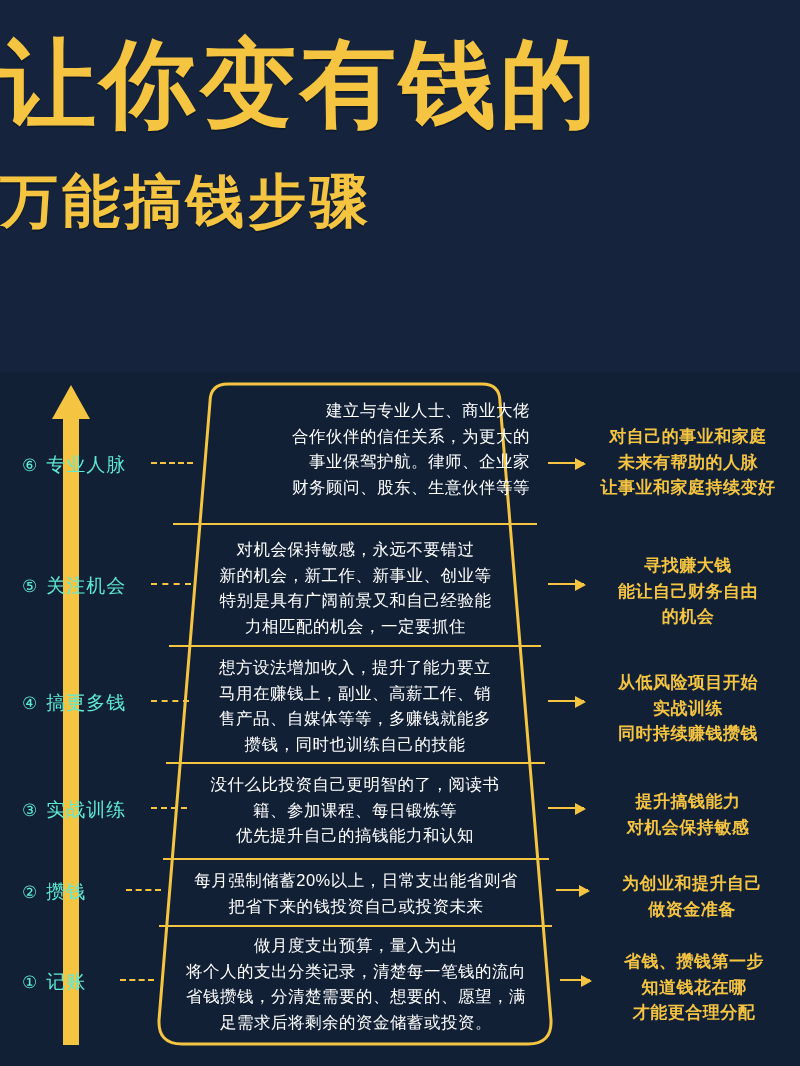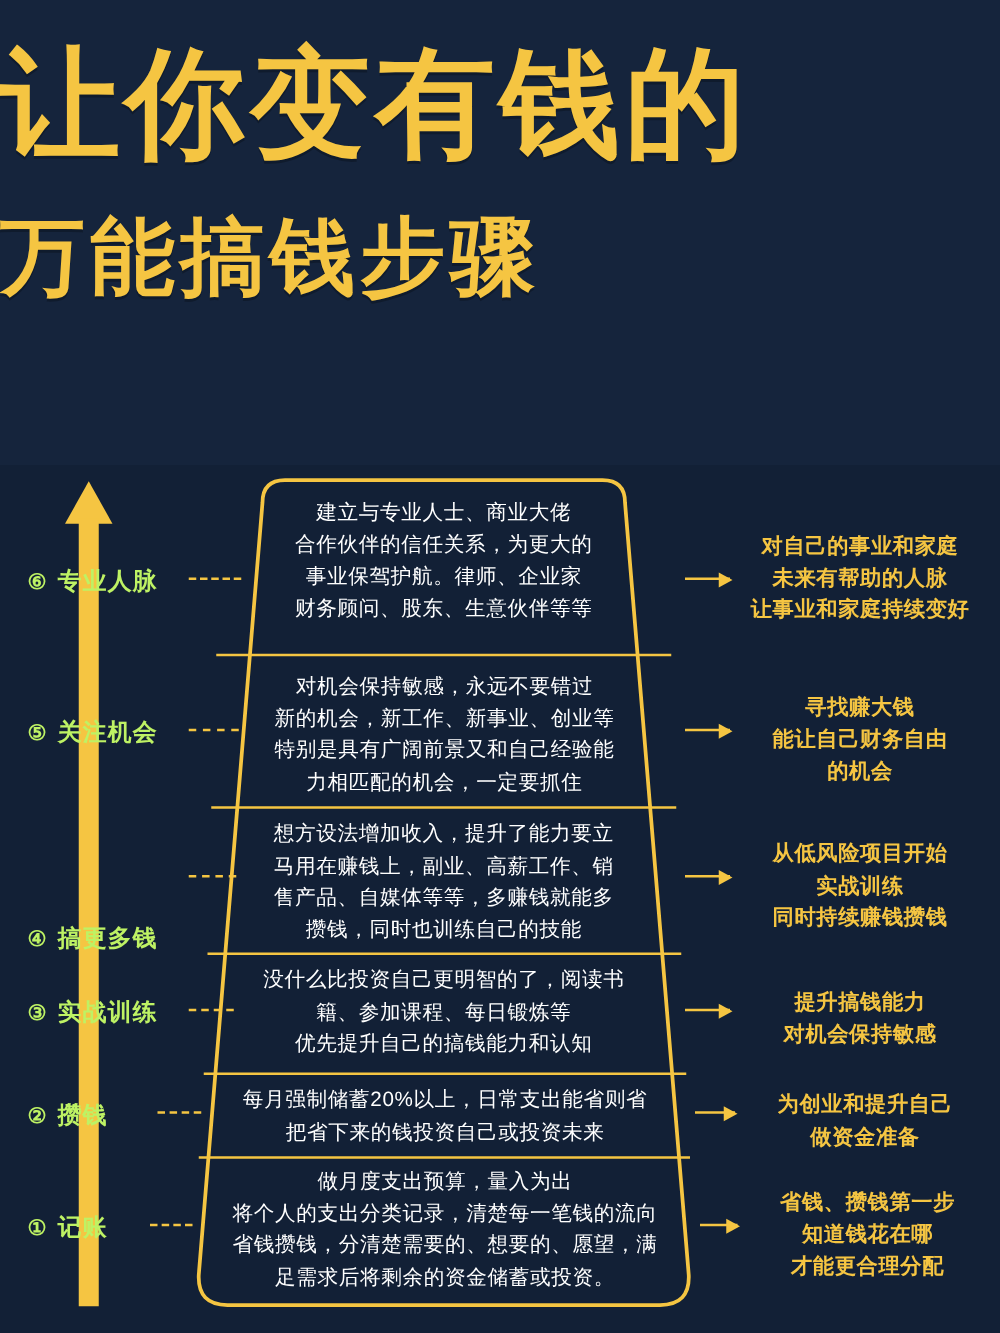--- a/index.html
+++ b/index.html
@@ -33,21 +33,21 @@
     text-shadow: 0 2px 0 rgba(0,0,0,0.25);
   }
   .title-1 {
     position: absolute;
     top: 36px; left: 0; width: 800px;
     font-size: 96px;
   }
   .title-2 {
     position: absolute;
     top: 172px; left: 0; width: 800px;
-    font-size: 68px;
+    font-size: 58px;
   }
   .subtitle-wrap {
     position: absolute;
     top: 312px;
     left: 50%;
     transform: translateX(-50%);
     border: 2px solid #f5c542;
     border-radius: 18px;
     padding: 7px 22px;
     white-space: nowrap;
@@ -83,23 +83,23 @@
     left: 155px;
     top: 380px;
     width: 400px;
     height: 668px;
   }
   .pyramid svg { display: block; }
 
   
   .step-label {
     position: absolute;
-    color: #bef264;
+    color: #5eead4;
     font-size: 19px;
-    font-weight: bold;
+    font-weight: normal;
     white-space: nowrap;
     letter-spacing: 1px;
   }
   .step-num {
     display: inline-block;
     margin-right: 8px;
     font-size: 17px;
   }
   .dash {
     position: absolute;
@@ -164,21 +164,21 @@
 <div class="divider" style="left:173px; top:523px; width:364px;"></div>
 <div class="divider" style="left:169px; top:645px; width:372px;"></div>
 <div class="divider" style="left:166px; top:762px; width:379px;"></div>
 <div class="divider" style="left:163px; top:858px; width:386px;"></div>
 <div class="divider" style="left:159px; top:925px; width:393px;"></div>
 
 <div class="step-label" style="left:22px; top:452px;">
   <span class="step-num">⑥</span><span>专业人脉</span>
 </div>
 <div class="dash" style="left:151px; top:462px; width:42px;"></div>
-<div class="body-text" style="left:180px; top:398px; width:350px; white-space:pre-line;">建立与专业人士、商业大佬
+<div class="body-text" style="left:180px; top:398px; width:350px; white-space:pre-line;text-align:right;">建立与专业人士、商业大佬
 合作伙伴的信任关系，为更大的
 事业保驾护航。律师、企业家
 财务顾问、股东、生意伙伴等等</div>
 <div class="arrow-right" style="left:548px; top:462px; width:36px;"></div>
 <div class="right-note" style="left:588px; top:424px; width:200px; white-space:pre-line;">对自己的事业和家庭
 未来有帮助的人脉
 让事业和家庭持续变好</div>
 
 <div class="step-label" style="left:22px; top:573px;">
   <span class="step-num">⑤</span><span>关注机会</span>
@@ -186,21 +186,21 @@
 <div class="dash" style="left:151px; top:583px; width:40px;"></div>
 <div class="body-text" style="left:178px; top:537px; width:355px; white-space:pre-line;">对机会保持敏感，永远不要错过
 新的机会，新工作、新事业、创业等
 特别是具有广阔前景又和自己经验能
 力相匹配的机会，一定要抓住</div>
 <div class="arrow-right" style="left:548px; top:583px; width:36px;"></div>
 <div class="right-note" style="left:588px; top:553px; width:200px; white-space:pre-line;">寻找赚大钱
 能让自己财务自由
 的机会</div>
 
-<div class="step-label" style="left:22px; top:690px;margin-top:48px;">
+<div class="step-label" style="left:22px; top:690px;">
   <span class="step-num">④</span><span>搞更多钱</span>
 </div>
 <div class="dash" style="left:151px; top:700px; width:38px;"></div>
 <div class="body-text" style="left:176px; top:655px; width:358px; white-space:pre-line;">想方设法增加收入，提升了能力要立
 马用在赚钱上，副业、高薪工作、销
 售产品、自媒体等等，多赚钱就能多
 攒钱，同时也训练自己的技能</div>
 <div class="arrow-right" style="left:548px; top:700px; width:36px;"></div>
 <div class="right-note" style="left:588px; top:670px; width:200px; white-space:pre-line;text-align:center;">从低风险项目开始
 实战训练

